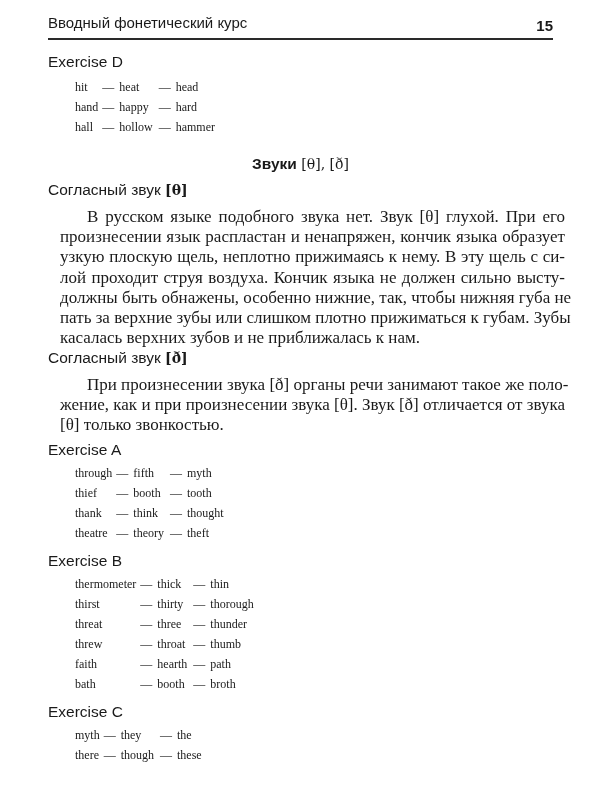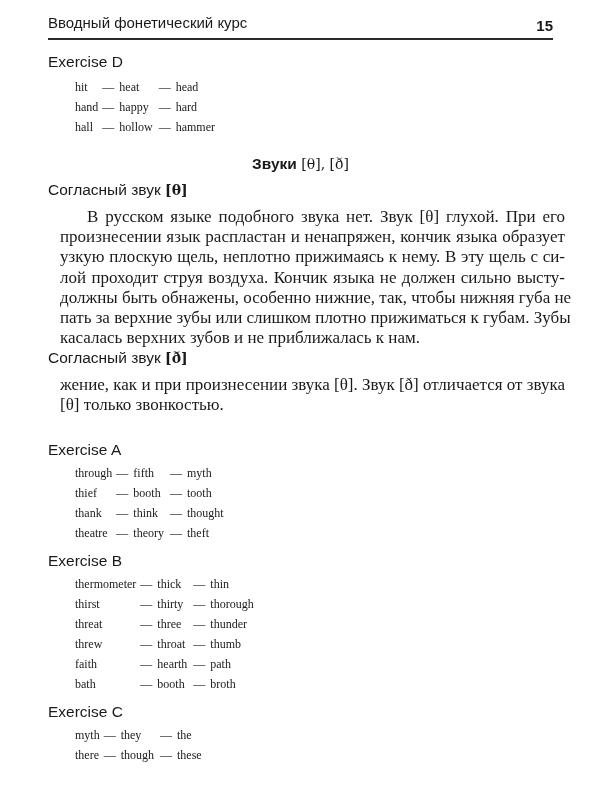--- a/index.html
+++ b/index.html
@@ -68,20 +68,21 @@
       <span class="line">лой проходит струя воздуха. Кончик языка не должен сильно высту-</span>
       <span class="line">должны быть обнажены, особенно нижние, так, чтобы нижняя губа не</span>
       <span class="line">пать за верхние зубы или слишком плотно прижиматься к губам. Зубы</span>
       <span class="line last">касалась верхних зубов и не приближалась к нам.</span>
     </div>
 
   <div class="sans-head" style="top:349px">
     <span>Согласный звук </span><span class="ipa" style="font-weight:bold">[ð]</span>
   </div>
   <div class="para" style="top:375px">
+      <span class="line first">При произнесении звука [ð] органы речи занимают такое же поло-</span>
       <span class="line">жение, как и при произнесении звука [θ]. Звук [ð] отличается от звука</span>
       <span class="line last">[θ] только звонкостью.</span>
     </div>
 
   <div class="sans-head" style="top:441px">Exercise A</div>
   <table class="ex-table" style="top:463px">
       <tbody>
         <tr>
           <td class="c1"><span>through</span></td>
           <td class="c2"><span class="dash">—</span><span>fifth</span></td>

